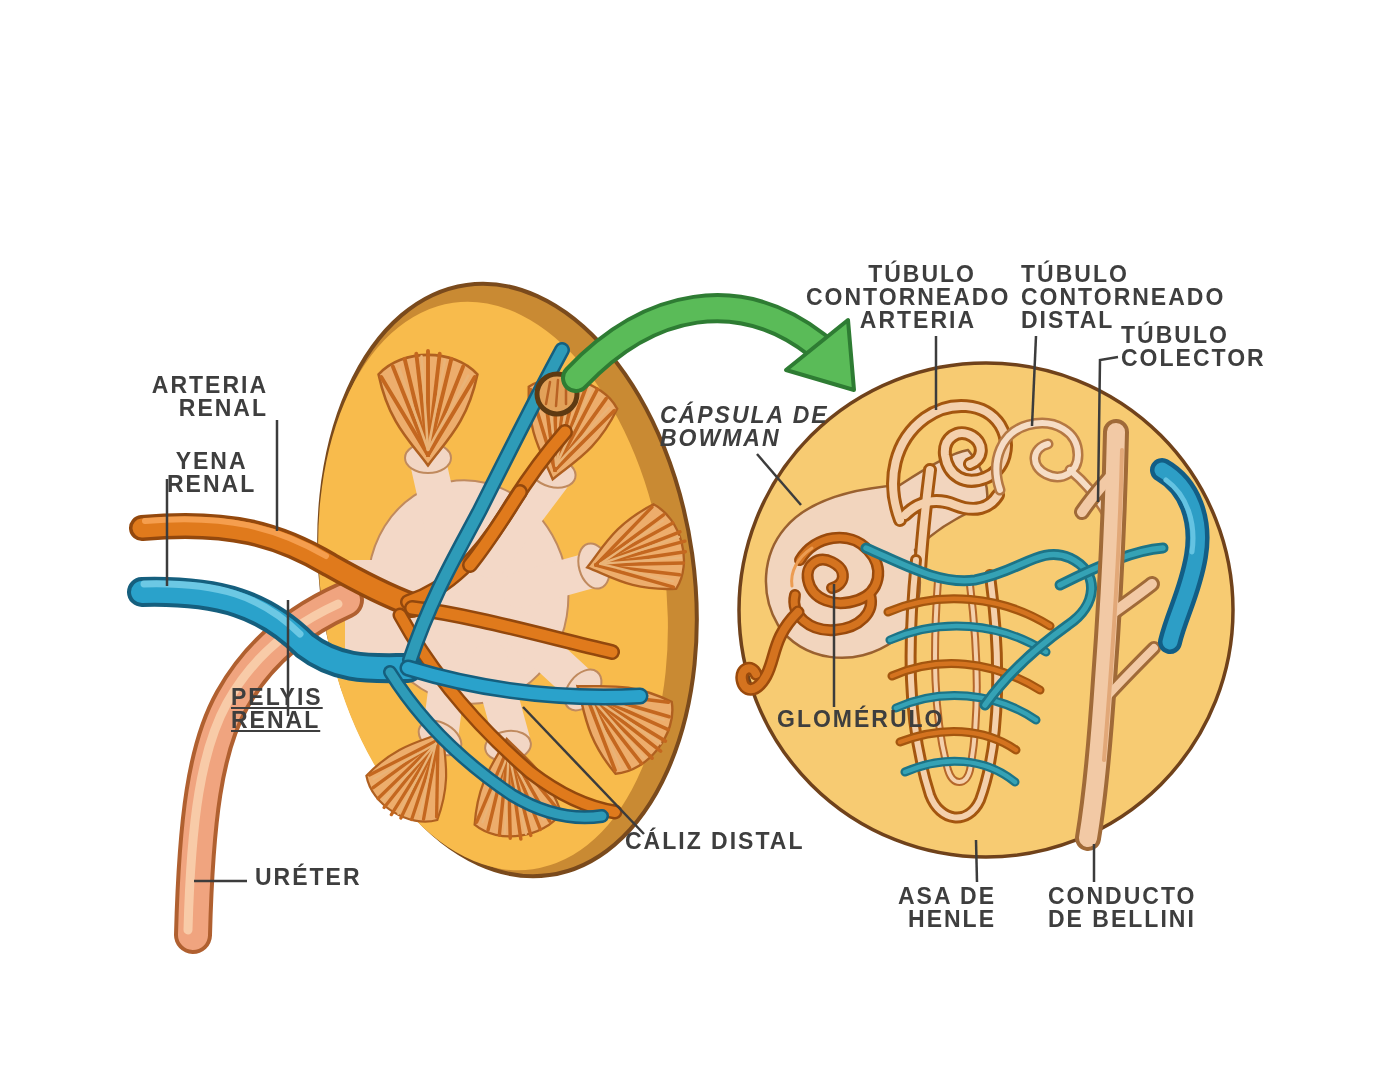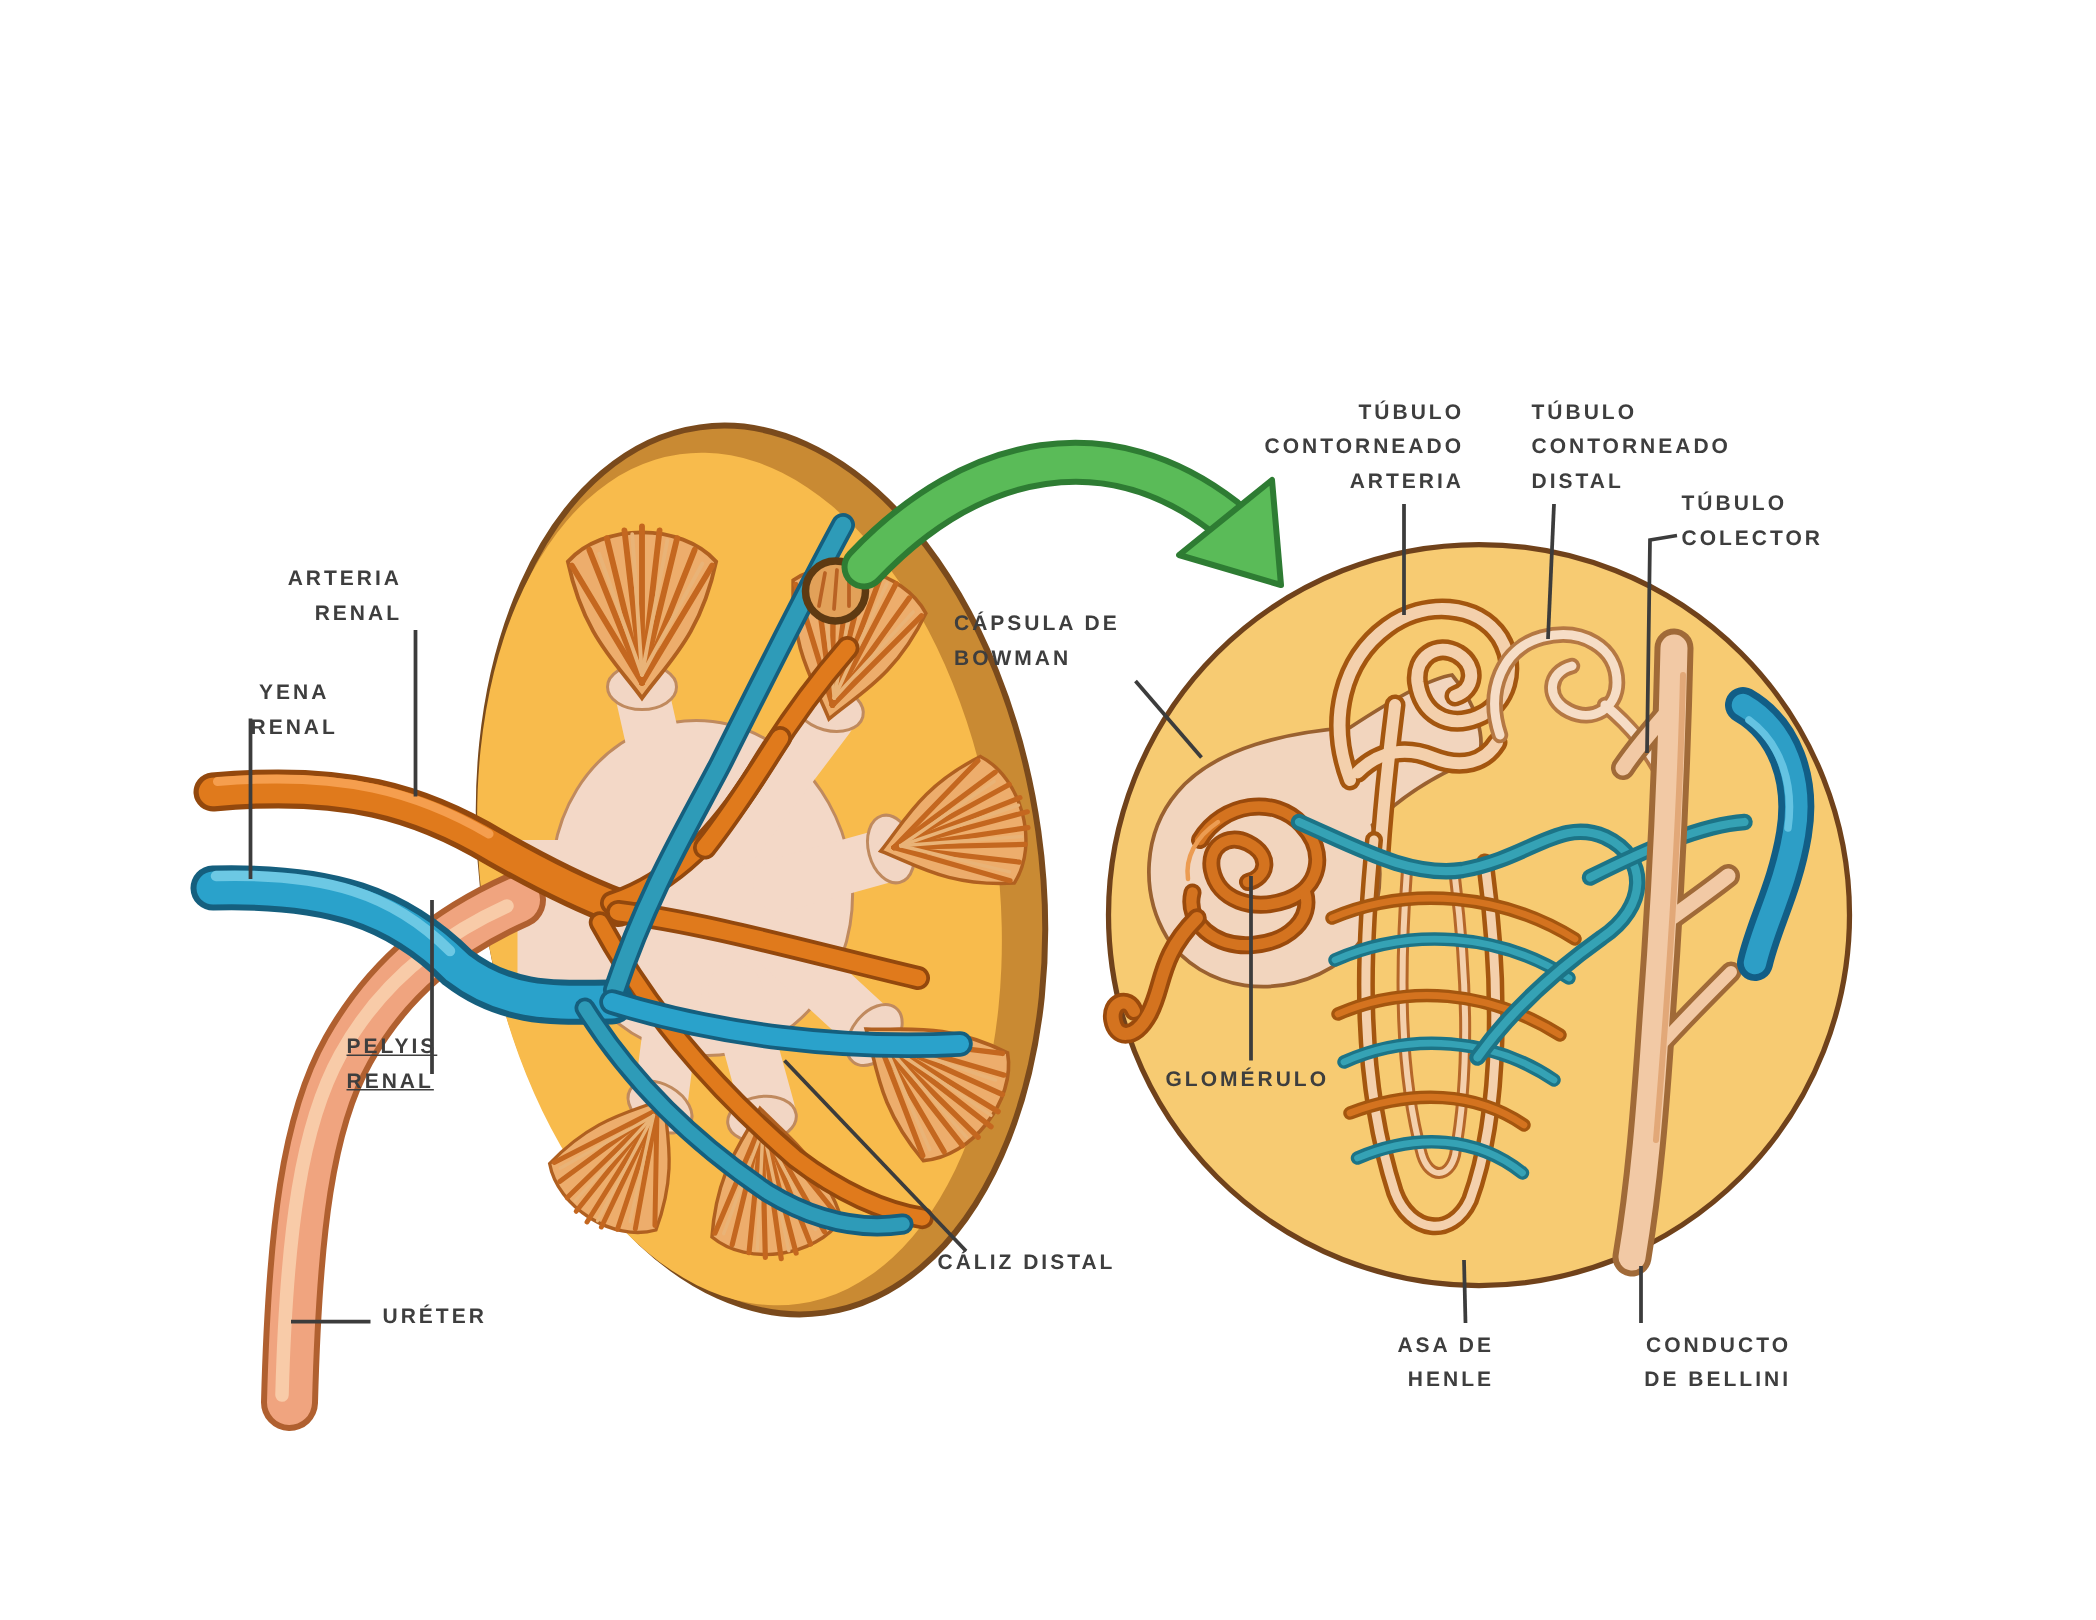--- a/index.html
+++ b/index.html
@@ -4,21 +4,21 @@
 <style>
   html,body{margin:0;padding:0;}
   body{
     width:1397px;height:1080px;position:relative;background:#ffffff;
     font-family:"Liberation Sans",sans-serif;overflow:hidden;
   }
   #art{position:absolute;left:0;top:0;}
   .lbl{
     position:absolute;
     font-family:"Liberation Sans",sans-serif;
-    font-weight:bold;font-size:14px;line-height:23px;
+    font-weight:bold;font-size:23px;line-height:23px;
     letter-spacing:2px;color:#3E3E3E;white-space:nowrap;
   }
   .lbl.r{text-align:right;}
   .lbl.c{text-align:right;}
 </style>
 </head>
 <body>
 
 <svg id="art" width="1397" height="1080" viewBox="0 0 1397 1080">
   <defs>
@@ -262,21 +262,21 @@
   <div>TÚBULO</div>
   <div>CONTORNEADO</div>
   <div>DISTAL</div>
 </div>
 
 <div class="lbl" style="left:1121px;top:324px;">
   <div>TÚBULO</div>
   <div>COLECTOR</div>
 </div>
 
-<div class="lbl" style="left:636px;top:404px;">
+<div class="lbl" style="left:660px;top:404px;font-style:italic;">
   <div>CÁPSULA DE</div>
   <div>BOWMAN</div>
 </div>
 
 <div class="lbl" style="left:777px;top:708px;">
   <div>GLOMÉRULO</div>
 </div>
 
 <div class="lbl c" style="left:896px;top:885px;width:100px;">
   <div>ASA DE</div>

